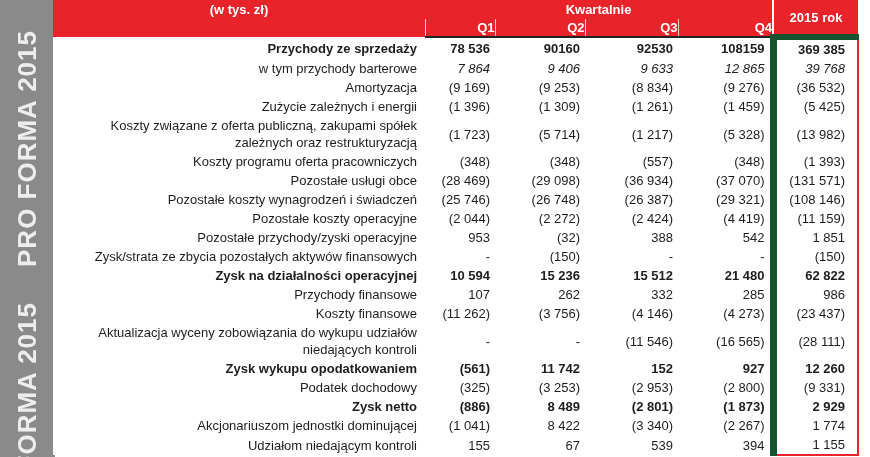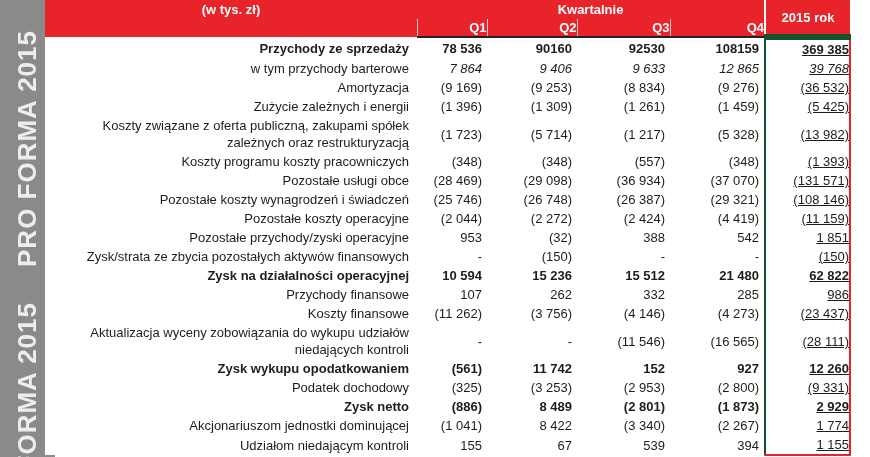--- a/index.html
+++ b/index.html
@@ -11,37 +11,37 @@
   
   .sidebar { position:absolute; left:0; top:0; width:55px; height:457px; background:#8a8a8a; overflow:hidden; }
   .vwrap { position:absolute; left:0; width:55px; display:flex; align-items:center; justify-content:center; }
   .vwrap1 { top:16px; height:264px; }
   .vwrap2 { top:288px; height:264px; }
   .vlabel {
     writing-mode:vertical-rl; transform:rotate(180deg); white-space:nowrap;
     font-weight:700; font-size:26px; letter-spacing:1px; color:#ededed;
   }
   
-  table { position:absolute; left:45px; top:0; width:805px; border-collapse:collapse; table-layout:fixed; }
+  table { position:absolute; left:53px; top:0; width:805px; border-collapse:collapse; table-layout:fixed; }
   thead th {
     background:#e8232a; color:#ffffff; font-weight:700; font-size:13px;
     text-align:center; line-height:1; vertical-align:middle;
   }
   .hrow1 th { height:19px; }
   .hrow2 th { height:18px; }
   th.h-q    { border-left:1px solid rgba(255,255,255,0.75); border-bottom:2px solid #232322;text-align:right; }
   th.h-year { border-left:2px solid #ffffff; border-bottom:6px solid #14532d; }
   tbody td {
     font-size:13px; color:#1d1d1b; vertical-align:middle;
     padding:1px 0; line-height:17px; background:#ffffff;
   }
   td.lbl    { text-align:right; padding-left:3px; padding-right:8px; }
   td.indent { padding-left:34px; }
   td.num    { text-align:right; padding-right:5px; }
-  td.year   { border-left:2px solid #14532d; border-right:2px solid #e8232a; padding-right:0;text-decoration:underline; }
+  td.year   { border-left:7px solid #14532d; border-right:2px solid #e8232a; padding-right:12px; }
   tr.bold td { font-weight:700; }
   td.ital   { font-style:italic; }
   tr.last td.year { border-bottom:2px solid #e8232a;margin-left:18px; }
 </style>
 </head>
 <body>
 
 <div class="page">
 
   <div class="sidebar">
@@ -111,21 +111,21 @@
         </tr>
         <tr>
           <td class="lbl">Koszty  związane z oferta publiczną, zakupami spółek zależnych oraz restrukturyzacją</td>
           <td class="num">(1 723)</td>
           <td class="num">(5 714)</td>
           <td class="num">(1 217)</td>
           <td class="num">(5 328)</td>
           <td class="num year">(13 982)</td>
         </tr>
         <tr>
-          <td class="lbl">Koszty programu koszty pracowniczych</td>
+          <td class="lbl">Koszty programu oferta pracowniczych</td>
           <td class="num">(348)</td>
           <td class="num">(348)</td>
           <td class="num">(557)</td>
           <td class="num">(348)</td>
           <td class="num year">(1 393)</td>
         </tr>
         <tr>
           <td class="lbl">Pozostałe usługi obce</td>
           <td class="num">(28 469)</td>
           <td class="num">(29 098)</td>

